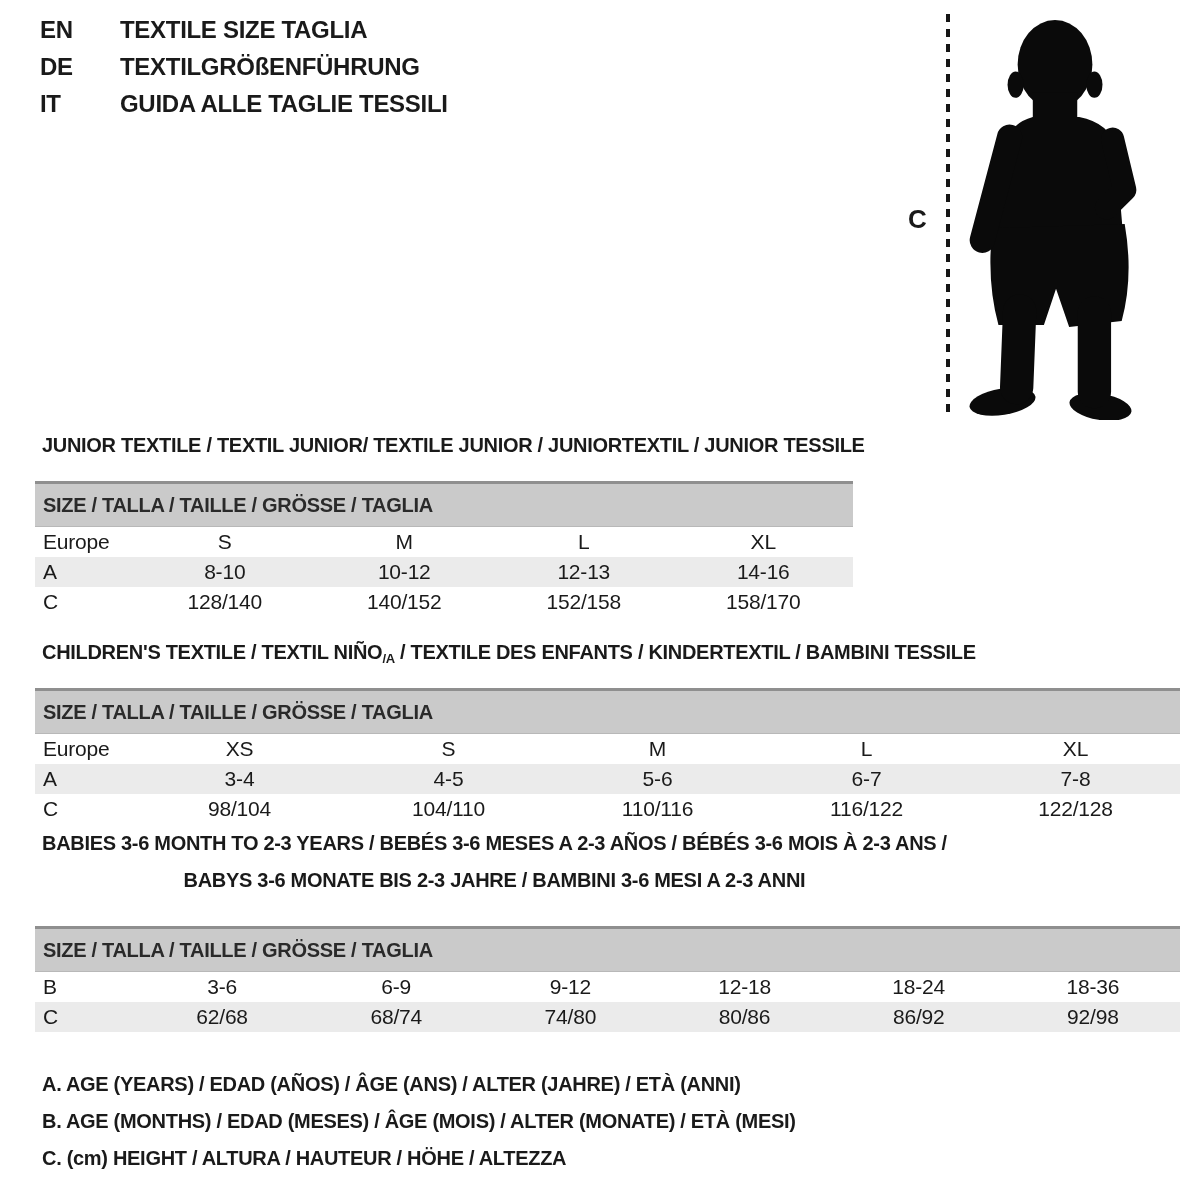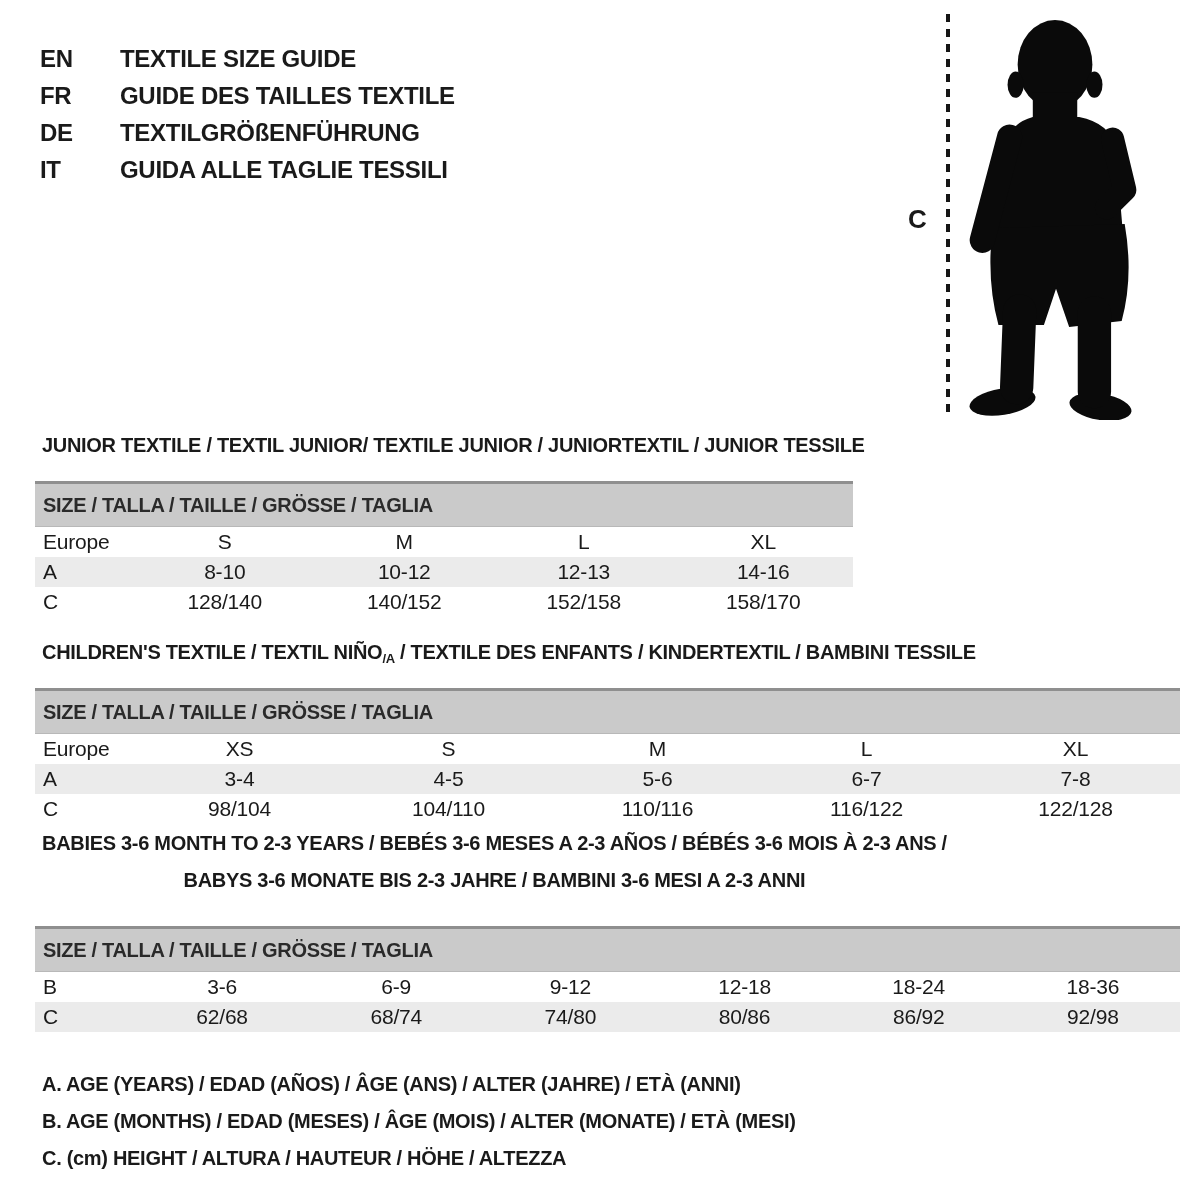--- a/index.html
+++ b/index.html
@@ -7,21 +7,21 @@
   body {
     width: 1200px; height: 1200px;
     position: relative;
     font-family: "Liberation Sans", "DejaVu Sans", sans-serif;
     color: #1a1a1a;
     overflow: hidden;
   }
 
   
   .lang-list {
-    position: absolute; left: 40px; top: 40px;
+    position: absolute; left: 40px; top: 11px;
     list-style: none;
   }
   .lang-row {
     display: grid; grid-template-columns: 80px auto;
     height: 37px; line-height: 37px;
     font-size: 24px; font-weight: 700; letter-spacing: -0.3px;
   }
 
   
   .figure-wrap { position: absolute; left: 900px; top: 0; width: 300px; height: 430px; }
@@ -83,25 +83,21 @@
     font-size: 20px; font-weight: 700; letter-spacing: -0.3px;
     white-space: nowrap;
   }
 </style>
 </head>
 <body>
 
 <ul class="lang-list">
   <li class="lang-row">
     <span>EN</span>
-    <span>TEXTILE SIZE GUIDE</span>
-  </li>
-  <li class="lang-row">
-    <span>FR</span>
-    <span>GUIDE DES TAILLES TEXTILE</span>
+    <span>TEXTILE SIZE TAGLIA</span>
   </li>
   <li class="lang-row">
     <span>DE</span>
     <span>TEXTILGRÖßENFÜHRUNG</span>
   </li>
   <li class="lang-row">
     <span>IT</span>
     <span>GUIDA ALLE TAGLIE TESSILI</span>
   </li>
 </ul>

